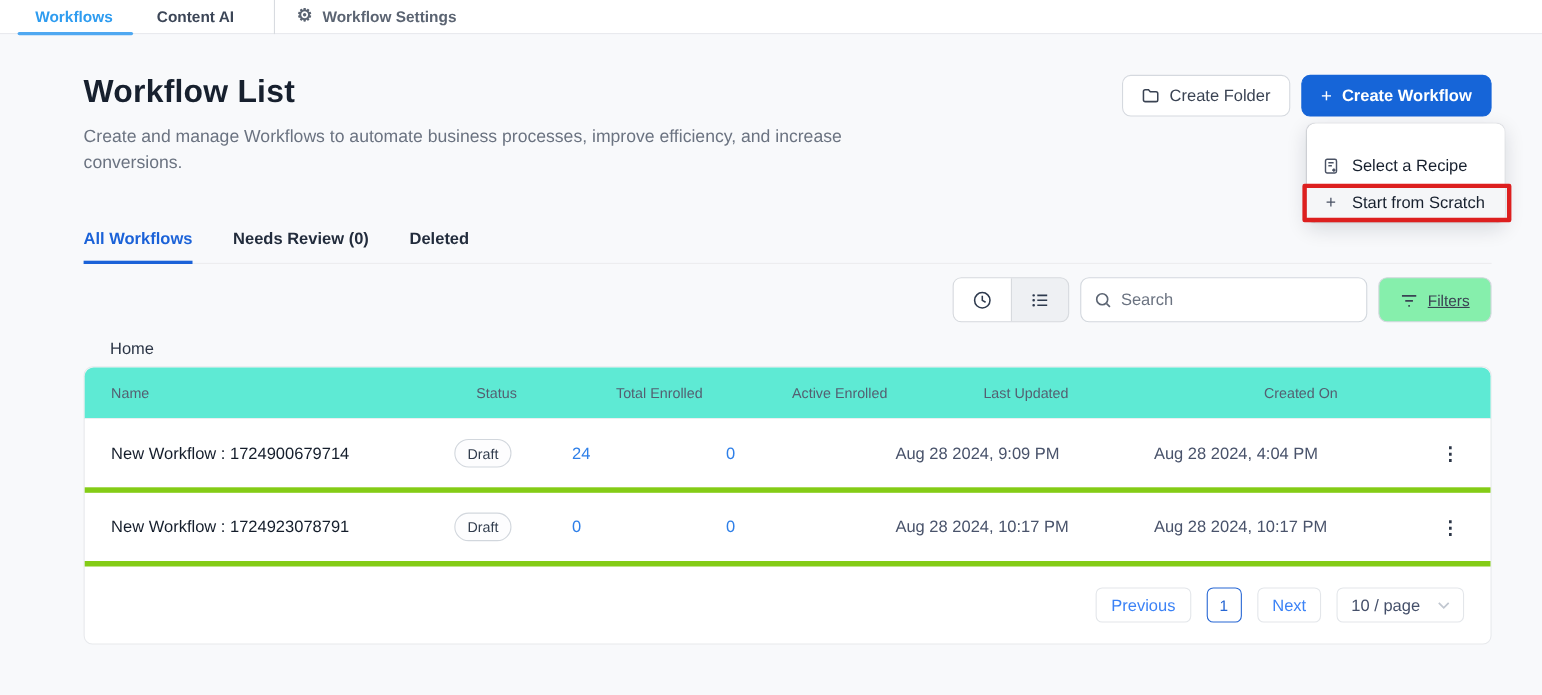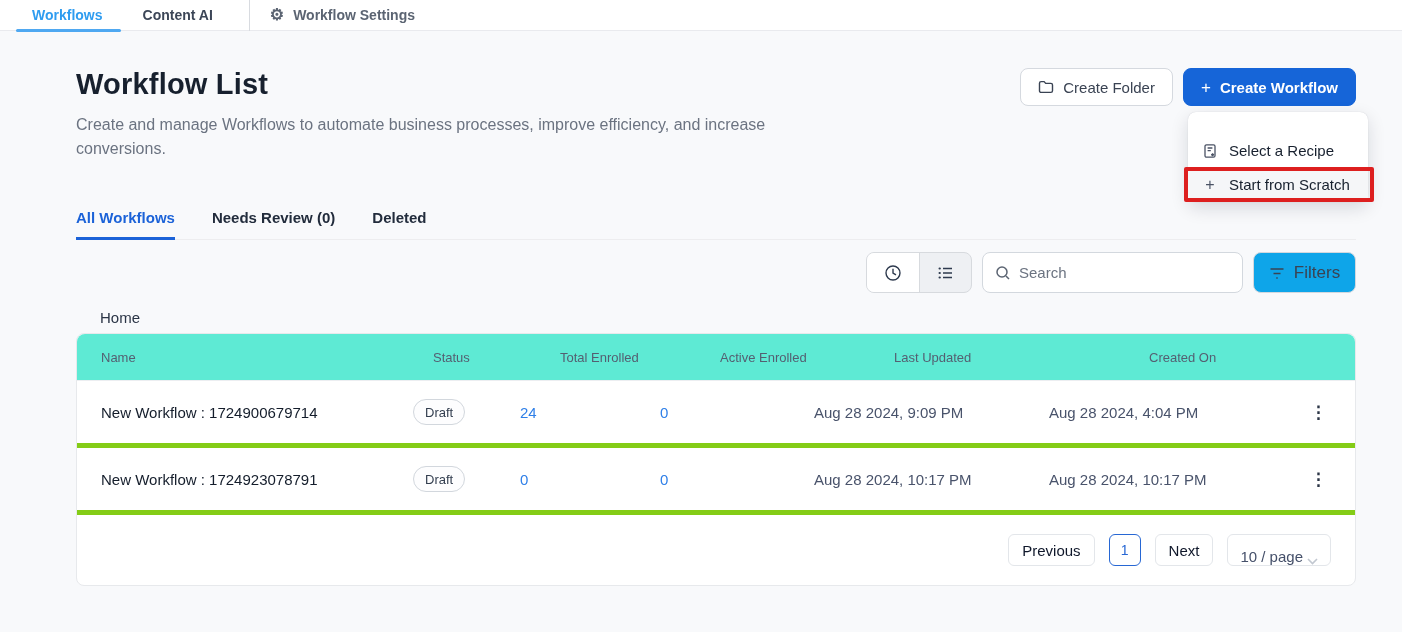--- a/index.html
+++ b/index.html
@@ -50,45 +50,45 @@
   .toolbar { display:flex; justify-content:flex-end; align-items:center; gap:10px; margin-top:12px; }
   .segmented { display:flex; height:41px; border:1px solid #d7dade; border-radius:8px; overflow:hidden; background:#eef0f3; }
   .segment { width:52px; display:flex; align-items:center; justify-content:center; cursor:pointer; color:#2e3a4e; }
   .segment.selected { background:#fff; }
   .segment + .segment { border-left:1px solid #d7dade; }
   .searchbox { display:flex; align-items:center; gap:8px; width:261px; height:41px; background:#fff;
                border:1px solid #d3d8de; border-radius:8px; padding:0 12px; }
   .searchbox input { border:none; outline:none; flex:1; font-size:15px; color:#1a2433; font-family:"Liberation Sans",sans-serif; background:transparent; }
   .searchbox input::placeholder { color:#6b7381; }
   .filters-btn { display:flex; align-items:center; gap:9px; width:103px; height:41px; justify-content:center;
-                 background:#0ea5e9; border:1px solid #d3d8de; border-radius:8px; font-size:17px; color:#3a4353; cursor:pointer; }
+                 background:#86efac; border:1px solid #d3d8de; border-radius:8px; font-size:14px; color:#3a4353; cursor:pointer;text-decoration:underline; }
 
   
   .breadcrumb { margin:16px 0 7px; padding-left:24px; font-size:15px; color:#2b3546; }
 
   
   .card { background:#fff; border:1px solid #e7e9ec; border-radius:8px; width:1280px; }
   .grid-row { display:grid; grid-template-columns:312px 107px 140px 154px 235px 253px 1fr; align-items:center; padding:0 24px; }
   .thead { height:47px; background:#5eead4; border-bottom:1px solid #eceef1; border-radius:8px 8px 0 0;gap:20px; }
   .th { font-size:13px; font-weight:400; color:#545f71; }
   .trow { height:67px; border-bottom:5px solid #84cc16; }
   .cell-name { font-size:15px; color:#141d2b; }
   .badge { display:inline-flex; align-items:center; justify-content:center; height:26px; padding:0 11px;
            border:1px solid #d2d7dd; border-radius:13px; background:#fdfdfe; font-size:13px; color:#333e4f; }
   .cell-link { font-size:15px; color:#2e7fe8; cursor:pointer; }
   .cell-date { font-size:15px; color:#49536b; }
   .kebab { font-size:17px; font-weight:700; color:#2b3546; letter-spacing:1px; cursor:pointer; padding:4px 8px; }
 
   
   .tfoot { height:70px; display:flex; align-items:center; justify-content:flex-end; gap:14px; padding-right:24px; }
   .pg-btn { height:32px; display:flex; align-items:center; justify-content:center; background:#fff;
-            border:1px solid #e3e6ea; border-radius:6px; font-size:15px; color:#0f172a; padding:0 13px; cursor:pointer; }
+            border:1px solid #e3e6ea; border-radius:6px; font-size:15px; color:#3b82f6; padding:0 13px; cursor:pointer; }
   .pg-page { width:32px; height:32px; display:flex; align-items:center; justify-content:center; background:#fff;
              border:1px solid #2767d4; border-radius:6px; font-size:14px; color:#2767d4; cursor:pointer; }
-  .pg-size { height:32px; display:flex; align-items:flex-end; gap:4px; background:#fff; border:1px solid #e3e6ea;
+  .pg-size { height:32px; display:flex; align-items:center; gap:16px; background:#fff; border:1px solid #e3e6ea;
              border-radius:6px; font-size:15px; color:#45506a; padding:0 12px; cursor:pointer; }
   svg { display:block; }
 </style>
 </head>
 <body>
 
 <div class="topbar">
   <div class="topnav-tab active">
     <span>Workflows</span>
   </div>

